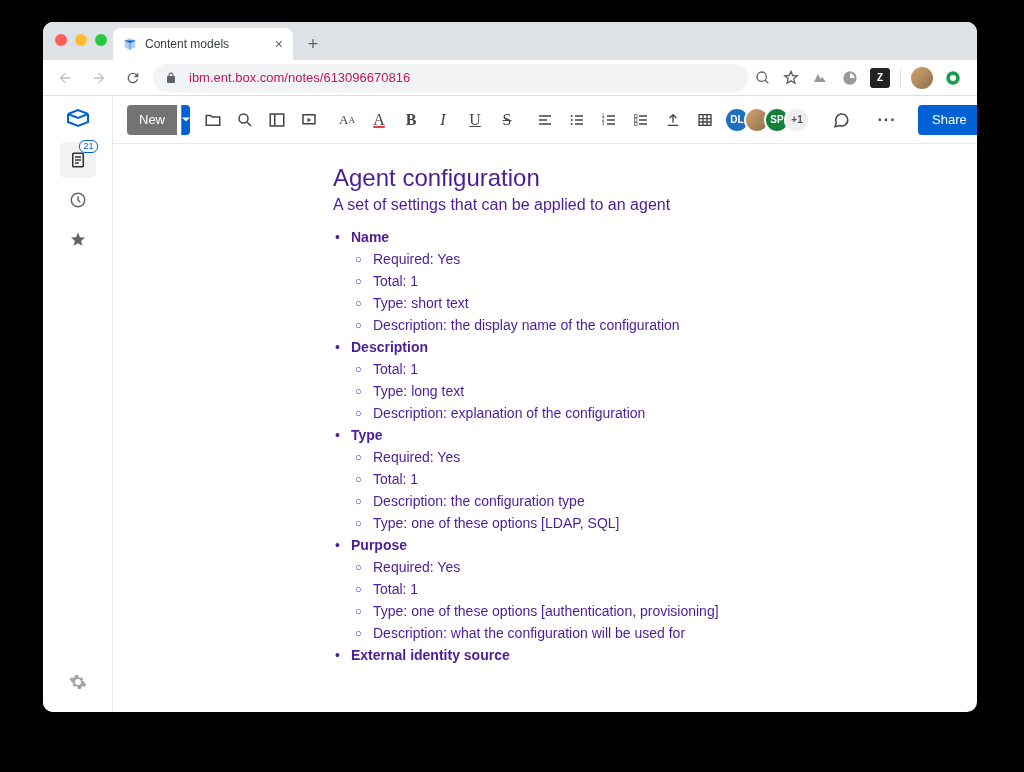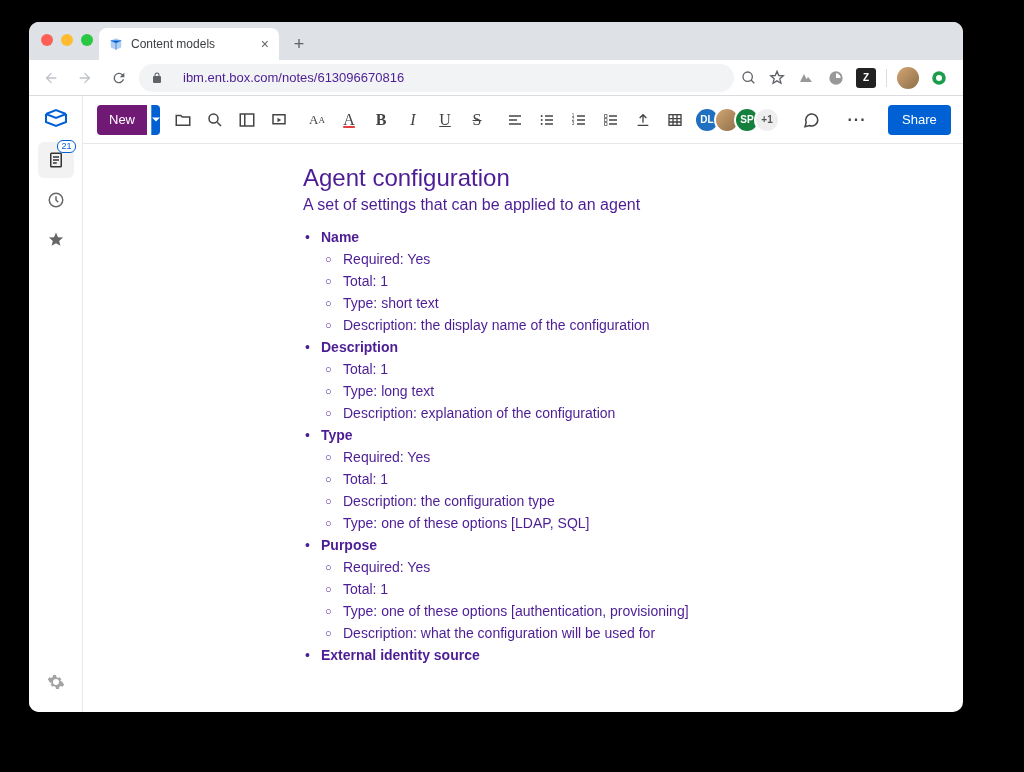--- a/index.html
+++ b/index.html
@@ -1,53 +1,53 @@
 <!DOCTYPE html>
 <html><head>
   <meta charset="utf-8">
   <style>
     * { margin: 0; padding: 0; box-sizing: border-box; }
     body { font-family: -apple-system, BlinkMacSystemFont, "Segoe UI", Helvetica, Arial, sans-serif; background: #000; width: 1024px; height: 772px; overflow: hidden; }
-    .browser-window { position: absolute; top: 22px; left: 29px; width: 934px; height: 690px; background: #fff; border-radius: 10px; box-shadow: 0 10px 40px rgba(0,0,0,0.3); overflow: hidden; display: flex; flex-direction: column; }
+    .browser-window { position: absolute; top: 22px; left: 43px; width: 934px; height: 690px; background: #fff; border-radius: 10px; box-shadow: 0 10px 40px rgba(0,0,0,0.3); overflow: hidden; display: flex; flex-direction: column; }
     
     
     .tab-bar { height: 38px; background: #dee1e6; display: flex; align-items: flex-end; padding-left: 10px; position: relative; }
     .traffic-lights { position: absolute; left: 12px; top: 12px; display: flex; gap: 8px; }
     .traffic-light { width: 12px; height: 12px; border-radius: 50%; }
     .tl-red { background: #ff5f57; }
     .tl-yellow { background: #febc2e; }
     .tl-green { background: #28c840; }
     .tab { margin-left: 60px; height: 32px; background: #fff; border-radius: 8px 8px 0 0; display: flex; align-items: center; padding: 0 10px; gap: 8px; min-width: 180px; font-size: 12px; color: #3c4043; }
     .tab-icon { width: 14px; height: 14px; display: inline-flex; }
     .tab-close { margin-left: auto; font-size: 14px; color: #5f6368; cursor: pointer; }
     .new-tab { width: 28px; height: 28px; display: flex; align-items: center; justify-content: center; color: #5f6368; font-size: 18px; margin-left: 6px; margin-bottom: 2px; cursor: pointer; }
     
     
     .address-bar { height: 36px; background: #fff; border-bottom: 1px solid #dadce0; display: flex; align-items: center; padding: 0 8px; gap: 6px; }
     .nav-btn { width: 28px; height: 28px; display: flex; align-items: center; justify-content: center; color: #5f6368; border-radius: 50%; cursor: pointer; }
     .nav-btn.disabled { color: #bdc1c6; }
-    .url-field { flex: 1; height: 28px; background: #f1f3f4; border-radius: 14px; display: flex; align-items: center; padding: 0 12px; font-size: 13px; color: #4c1d95; gap: 20px; }
+    .url-field { flex: 1; height: 28px; background: #f1f3f4; border-radius: 14px; display: flex; align-items: center; padding: 0 12px; font-size: 13px; color: #be185d; gap: 12px; }
     .lock-icon { color: #5f6368; }
     .addr-actions { display: flex; align-items: center; gap: 10px; padding-right: 6px; }
     .addr-icon { width: 18px; height: 18px; display: flex; align-items: center; justify-content: center; color: #5f6368; }
     .ext-icon { width: 20px; height: 20px; border-radius: 3px; display: flex; align-items: center; justify-content: center; font-size: 10px; font-weight: bold; }
     .avatar-img { width: 22px; height: 22px; border-radius: 50%; background: linear-gradient(135deg, #d4a574, #8b6f47); }
     
     
     .app { flex: 1; display: flex; overflow: hidden; }
-    .left-rail { width: 54px; background: #fff; border-right: 1px solid #e8e8e8; display: flex; flex-direction: column; align-items: center; padding-top: 10px; gap: 4px; position: relative; }
+    .left-rail { width: 70px; background: #fff; border-right: 1px solid #e8e8e8; display: flex; flex-direction: column; align-items: center; padding-top: 10px; gap: 4px; position: relative; }
     .logo { width: 24px; height: 24px; margin-bottom: 8px; }
     .rail-btn { width: 36px; height: 36px; display: flex; align-items: center; justify-content: center; border-radius: 6px; color: #666; cursor: pointer; position: relative; }
     .rail-btn.active { background: #f2f2f2; color: #333; }
     .badge { position: absolute; top: -2px; right: -2px; background: #fff; border: 1px solid #0061d5; color: #0061d5; font-size: 9px; padding: 0 3px; border-radius: 6px; line-height: 11px; }
     .rail-bottom { margin-top: auto; margin-bottom: 12px; }
     
     .main { flex: 1; display: flex; flex-direction: column; overflow: hidden; }
     .toolbar { height: 48px; border-bottom: 1px solid #e8e8e8; display: flex; align-items: center; padding: 0 14px; gap: 4px; }
-    .new-btn { background: #701a75; color: #fff; border: none; height: 30px; padding: 0 12px; border-radius: 4px 0 0 4px; font-size: 13px; font-weight: 500; cursor: pointer; }
+    .new-btn { background: #737373; color: #fff; border: none; height: 30px; padding: 0 12px; border-radius: 4px 0 0 4px; font-size: 13px; font-weight: 500; cursor: pointer; }
     .new-dropdown { background: #0061d5; color: #fff; border: none; height: 30px; width: 22px; border-radius: 0 4px 4px 0; border-left: 1px solid rgba(255,255,255,0.3); cursor: pointer; display: flex; align-items: center; justify-content: center; }
     .tb-spacer { width: 32px; }
     .tb-icon { width: 30px; height: 30px; display: flex; align-items: center; justify-content: center; color: #444; cursor: pointer; border-radius: 4px; }
     .tb-group { display: flex; gap: 2px; }
     .tb-divider { width: 18px; }
     .collab { margin-left: auto; display: flex; align-items: center; gap: 16px; }
     .avatars { display: flex; }
     .avatar { width: 26px; height: 26px; border-radius: 50%; border: 2px solid #fff; margin-left: -6px; font-size: 10px; font-weight: 600; color: #fff; display: flex; align-items: center; justify-content: center; }
     .avatar:first-child { margin-left: 0; }
     .share-btn { background: #0061d5; color: #fff; border: none; height: 30px; padding: 0 14px; border-radius: 4px; font-size: 13px; font-weight: 500; cursor: pointer; }

